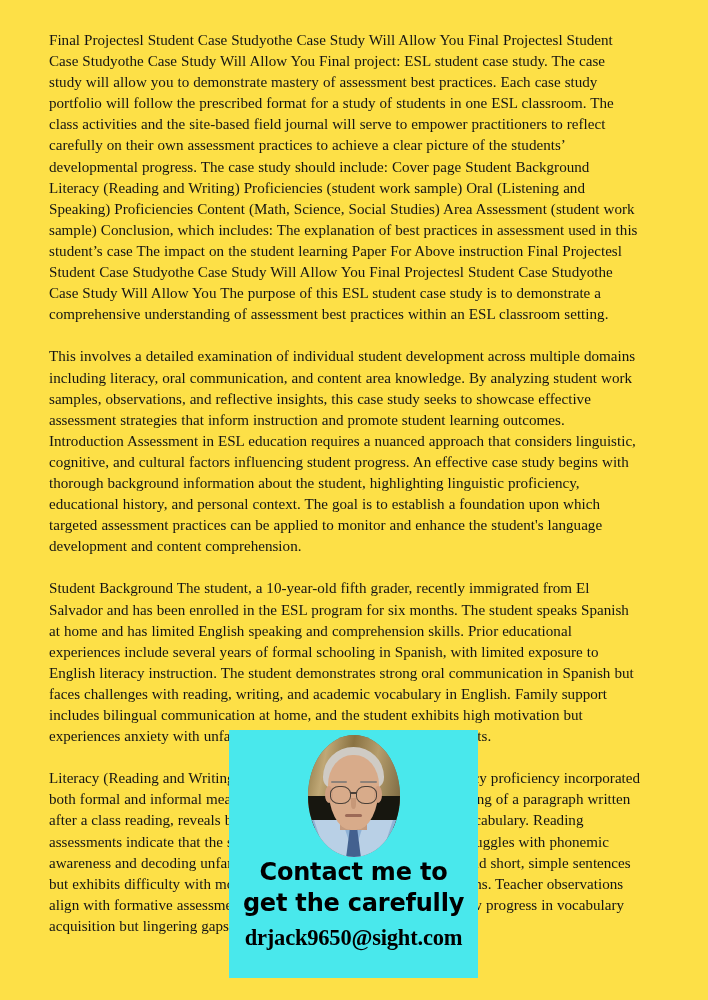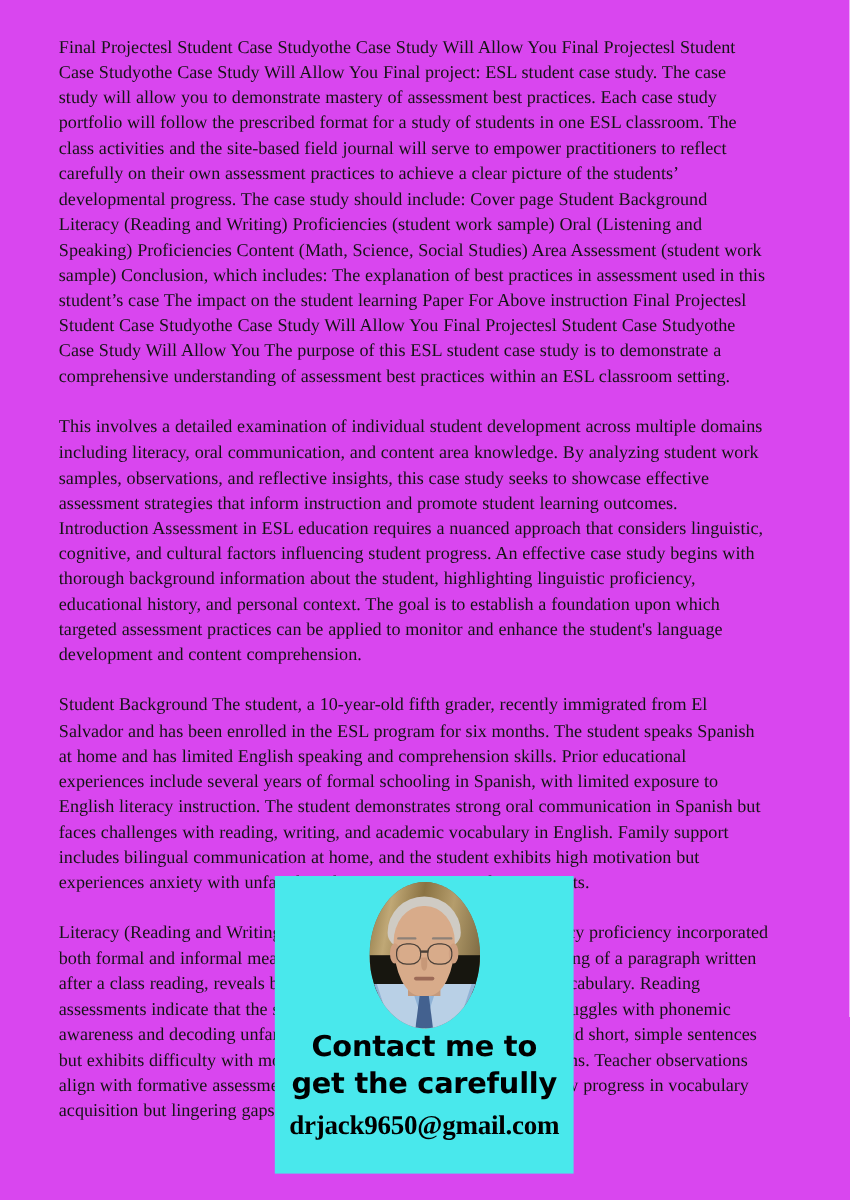--- a/index.html
+++ b/index.html
@@ -14,21 +14,21 @@
     overflow: hidden;
     font-family: "Liberation Serif", "DejaVu Serif", serif;
     color: #000000;
     position: relative;
   }
 
   #page {
     position: relative;
     width: 708px;
     height: 1000px;
-    background: #d946ef;
+    background: #fde047;
     box-sizing: border-box;
   }
 
   #doc-body {
     position: absolute;
     left: 49px;
     top: 30px;
     width: 592px;
   }
 
@@ -200,17 +200,17 @@
       <div class="ph-brow ph-browR"></div>
       <div class="ph-glassL"></div>
       <div class="ph-glassR"></div>
       <div class="ph-bridge"></div>
       <div class="ph-nose"></div>
       <div class="ph-mouth"></div>
     </div>
 
     <div id="promo-line1">Contact me to</div>
     <div id="promo-line2">get the carefully</div>
-    <div id="promo-email">drjack9650@gmail.com</div>
+    <div id="promo-email">drjack9650@sight.com</div>
 
   </div>
 
 </div>
 
 </body></html>

